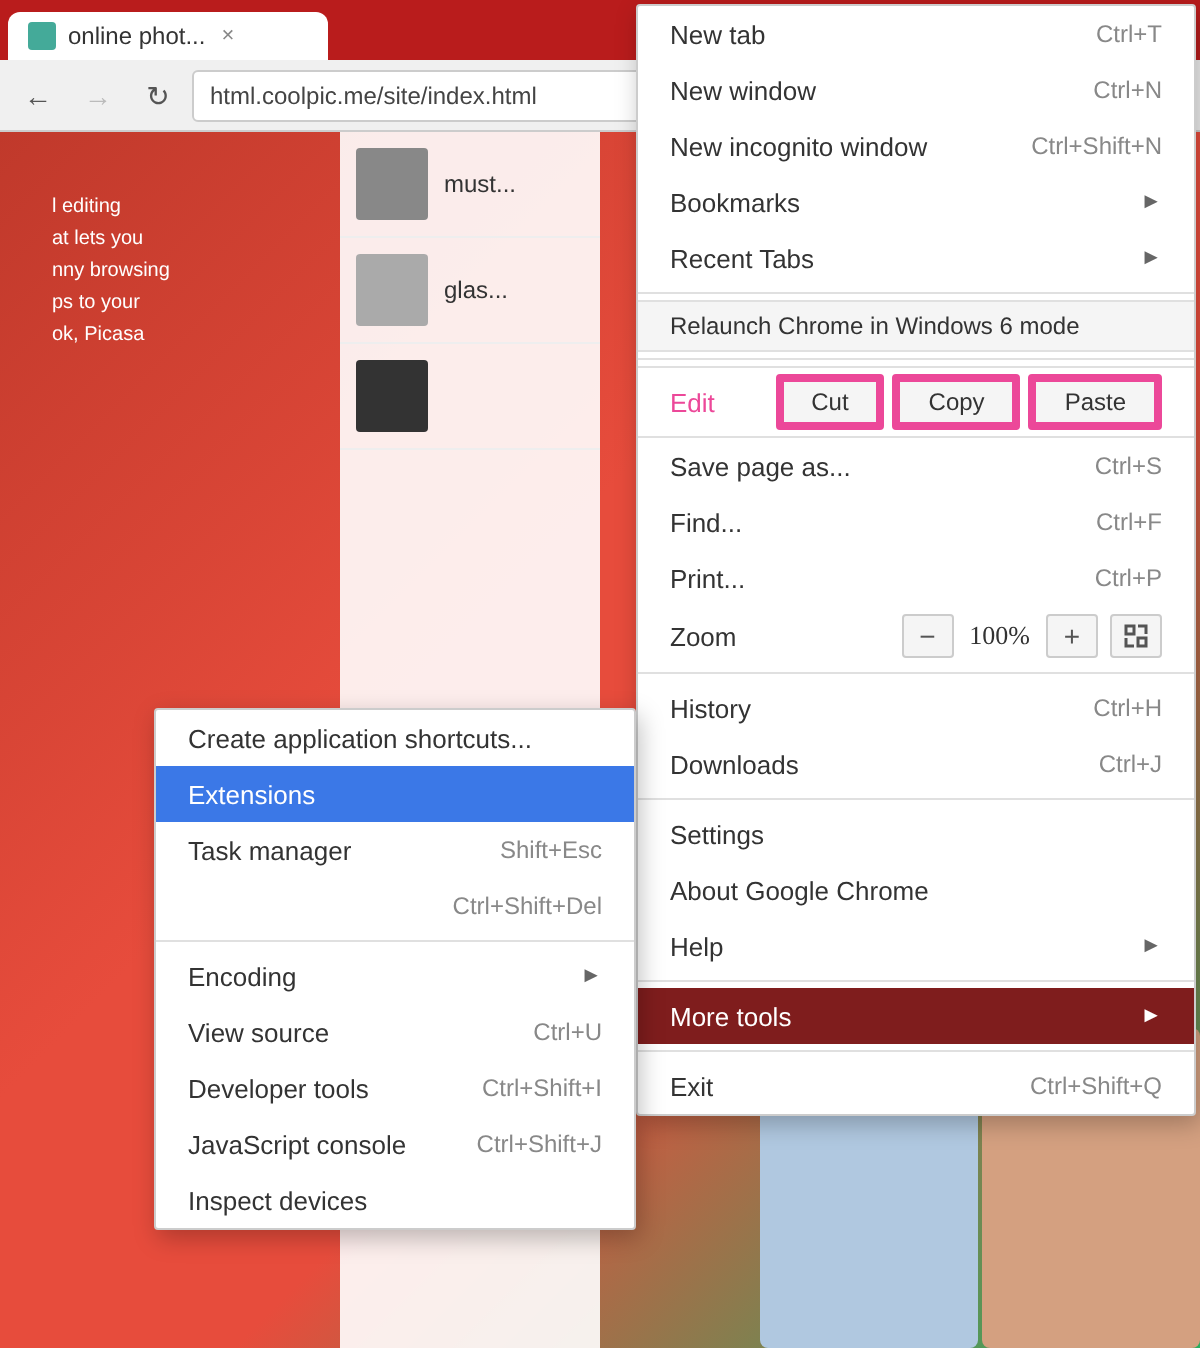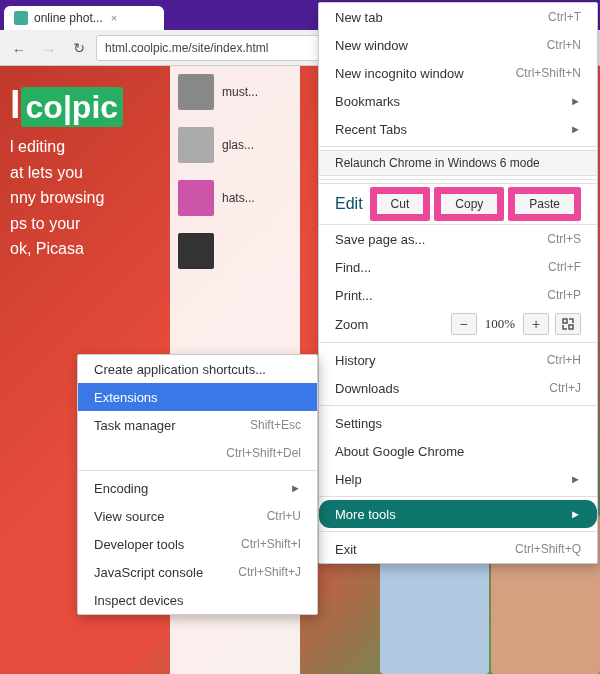--- a/index.html
+++ b/index.html
@@ -16,21 +16,21 @@
     .window-chrome {
       width: 100%;
       height: 674px;
       position: relative;
       background: #dee1e6;
     }
 
     
     .title-bar {
       height: 30px;
-      background: #4c1d95;
+      background: #b91c1c;
       display: flex;
       align-items: center;
       padding: 0 4px;
       position: relative;
     }
     .tab-bar {
       display: flex;
       align-items: flex-end;
       height: 30px;
       padding-top: 6px;
@@ -147,24 +147,25 @@
       top: 20px;
       color: white;
     }
     .brand-logo {
       font-size: 38px;
       font-weight: bold;
       color: white;
       line-height: 1;
     }
     .brand-tagline {
-      font-size: 16px;
+      font-size: 10px;
       color: white;
       margin-top: 10px;
       line-height: 1.6;
+      margin-left: 16px;
     }
 
     
     .page-sidebar {
       position: absolute;
       left: 170px;
       top: 0;
       width: 130px;
       height: 100%;
       background: rgba(255,255,255,0.9);
@@ -238,21 +239,21 @@
     .menu-item {
       display: flex;
       align-items: center;
       padding: 5px 16px 5px 16px;
       color: #333;
       cursor: pointer;
       position: relative;
       min-height: 28px;
       white-space: nowrap;
     }
-    .menu-item.highlighted { background: #0f766e; color: white; border-radius: 11px; }
+    .menu-item.highlighted { background: #7f1d1d; color: white; }
     .menu-item .shortcut {
       margin-left: auto;
       color: #888;
       font-size: 12px;
     }
     .menu-item .arrow {
       margin-left: auto;
       font-size: 11px;
       color: #666;
     }
@@ -265,27 +266,27 @@
 
     
     .edit-bar {
       display: flex;
       align-items: center;
       padding: 3px 16px;
       border-top: 1px solid #e0e0e0;
       border-bottom: 1px solid #e0e0e0;
     }
     .edit-label {
-      color: #0c4a6e;
-      font-size: 16px;
+      color: #ec4899;
+      font-size: 13px;
       margin-right: auto;
     }
     .edit-btn {
       padding: 3px 14px;
-      border: 7px solid #ec4899;
+      border: 4px solid #ec4899;
       background: #f5f5f5;
       border-radius: 2px;
       font-size: 12px;
       color: #333;
       cursor: pointer;
       margin-left: 4px;
     }
 
     
     .zoom-row {
@@ -414,44 +415,37 @@
     <div class="address-bar">
       <span>html.coolpic.me/site/index.html</span>
     </div>
     <button class="star-btn">☆</button>
     <button class="menu-btn">≡</button>
   </div>
 
   <div class="page-bg">
 
     <div class="brand-area">
-      <div class="brand-logo">
-        <span style="color:white;">l</span><span style="background:#27ae60;padding:2px 5px;border-radius:3px;font-size:32px;">co|pic</span>
-      </div>
       <div class="brand-tagline">
         <div>l editing</div>
         <div>at lets you</div>
         <div>nny browsing</div>
         <div>ps to your</div>
         <div>ok, Picasa</div>
       </div>
     </div>
 
     <div class="page-sidebar">
       <div class="sidebar-item">
         <div class="sidebar-thumb thumb-moustache"></div>
         <span>must...</span>
       </div>
       <div class="sidebar-item">
         <div class="sidebar-thumb thumb-glasses"></div>
         <span>glas...</span>
-      </div>
-      <div class="sidebar-item">
-        <div class="sidebar-thumb thumb-hat"></div>
-        <span>hats...</span>
       </div>
       <div class="sidebar-item">
         <div class="sidebar-thumb thumb-pirate"></div>
         <span></span>
       </div>
     </div>
 
     <div class="photo-area">
       <div class="photo-bubble" style="background:#b0c8e0;"></div>
       <div class="photo-person" style="background:#d4a080;"></div>

